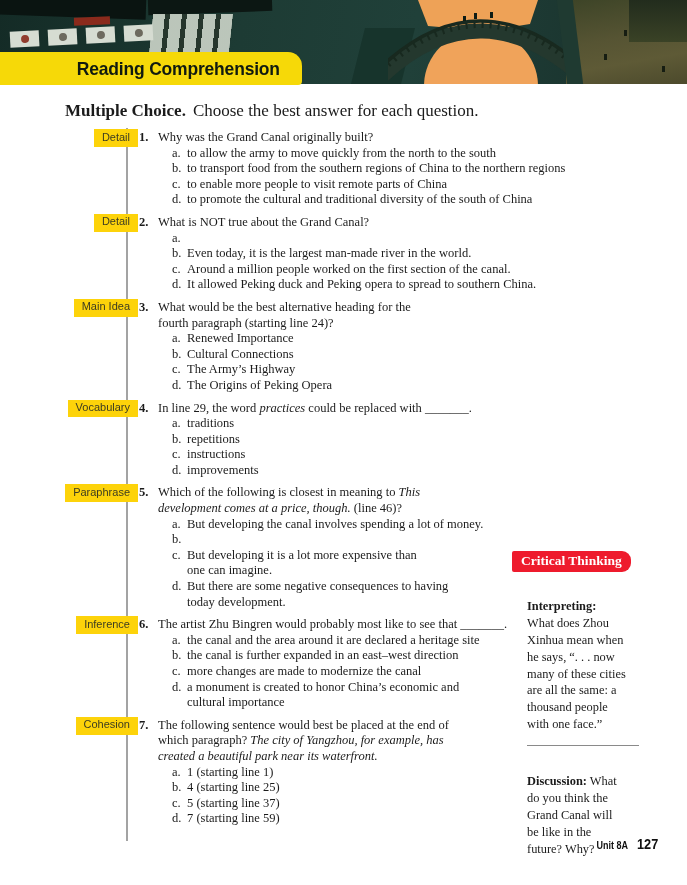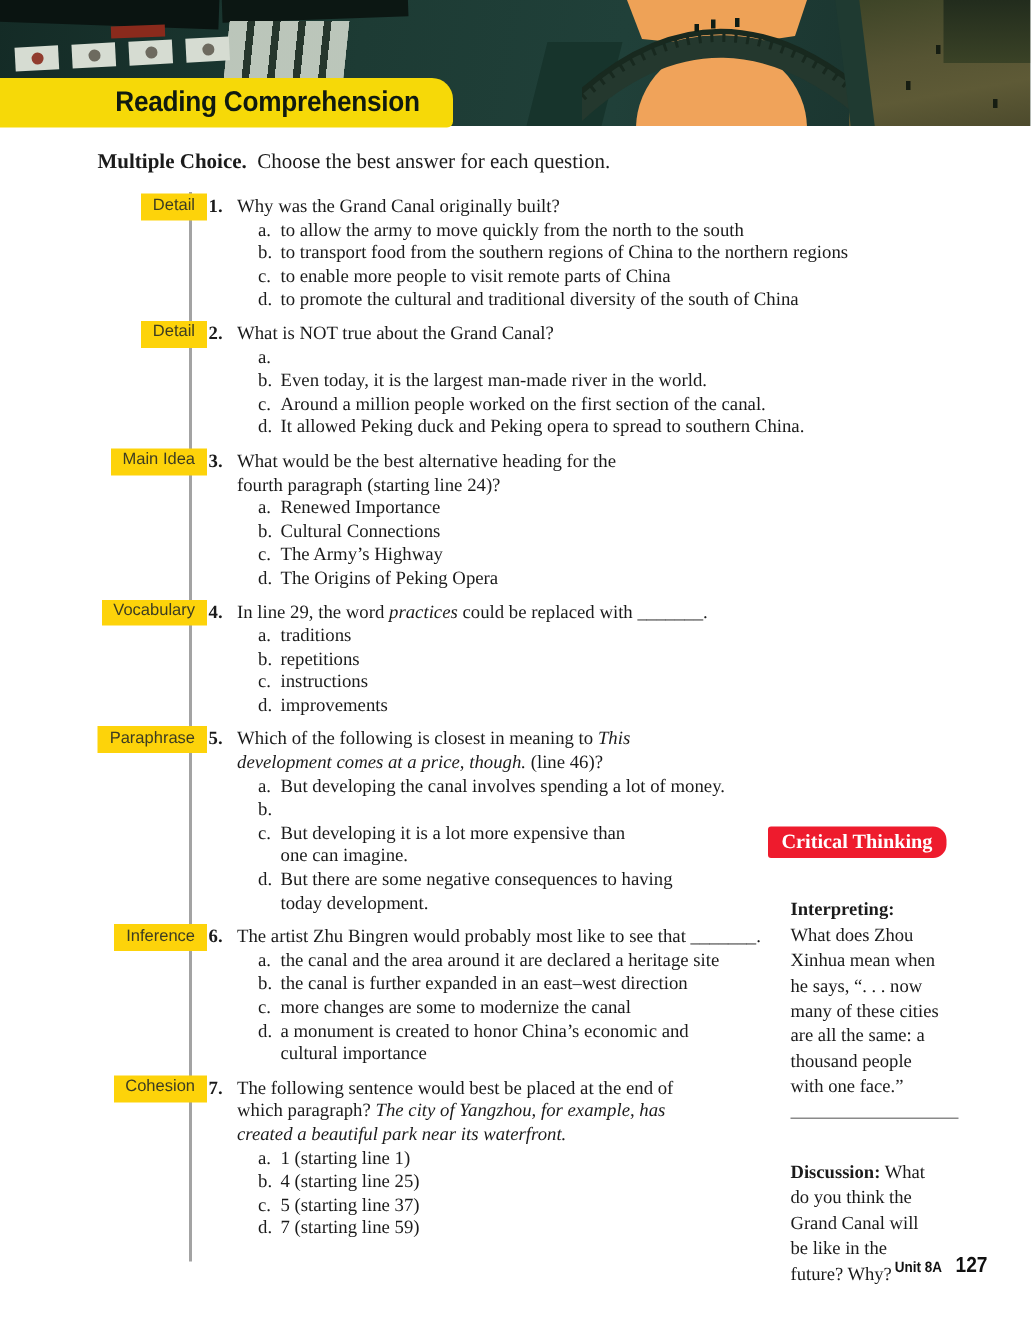--- a/index.html
+++ b/index.html
@@ -36,21 +36,21 @@
   .ph-bldg{position:absolute;right:0;top:0;width:58px;height:42px;background:linear-gradient(180deg,#222c1d,#3a4226);}
   .ph-dot{position:absolute;width:3px;height:6px;background:#161d12;}
 
   
   .title-banner{position:absolute;left:0;top:52px;width:302px;height:33px;background:var(--banner-yellow);
     border-radius:0 14px 4px 0;display:flex;align-items:center;z-index:5;justify-content:flex-end;}
   .title-banner .tb-text{display:inline-block;padding-left:52px;font-family:"Liberation Sans",sans-serif;
     font-weight:700;font-size:19px;color:#101a10;letter-spacing:-0.2px;transform:scaleX(.92);transform-origin:left center;white-space:nowrap;}
 
   
-  .instructions{position:absolute;left:65px;top:101px;font-size:14px;color:var(--ink);}
+  .instructions{position:absolute;left:65px;top:101px;font-size:17px;color:var(--ink);}
   .instructions .bold{font-weight:700;}
   .instructions .rest{margin-left:7px;}
 
   
   .vline{position:absolute;left:126px;top:128px;width:1.5px;height:713px;background:#a3a3a3;}
   .questions-list{position:absolute;left:0;top:130px;width:660px;}
   .question{position:relative;margin-bottom:7px;}
   .q-label-col{position:absolute;left:0;top:-1px;width:126px;display:flex;justify-content:flex-end;margin-left:12px;}
   .q-label{background:var(--label-yellow);color:#3c3c22;font-family:"Liberation Sans",sans-serif;
     font-size:11px;line-height:1.25;padding:1.5px 8px 2.5px;white-space:nowrap;}
@@ -285,21 +285,21 @@
           <div class="q-opt">
             <span class="opt-letter">a.</span>
             <span class="opt-text">the canal and the area around it are declared a heritage site</span>
           </div>
           <div class="q-opt">
             <span class="opt-letter">b.</span>
             <span class="opt-text">the canal is further expanded in an east–west direction</span>
           </div>
           <div class="q-opt">
             <span class="opt-letter">c.</span>
-            <span class="opt-text">more changes are some to modernize the canal</span>
+            <span class="opt-text">more changes are made to modernize the canal</span>
           </div>
           <div class="q-opt">
             <span class="opt-letter">d.</span>
             <span class="opt-text">a monument is created to honor China’s economic and
 cultural importance</span>
           </div>
         </div>
     </div>
   </div>
 

